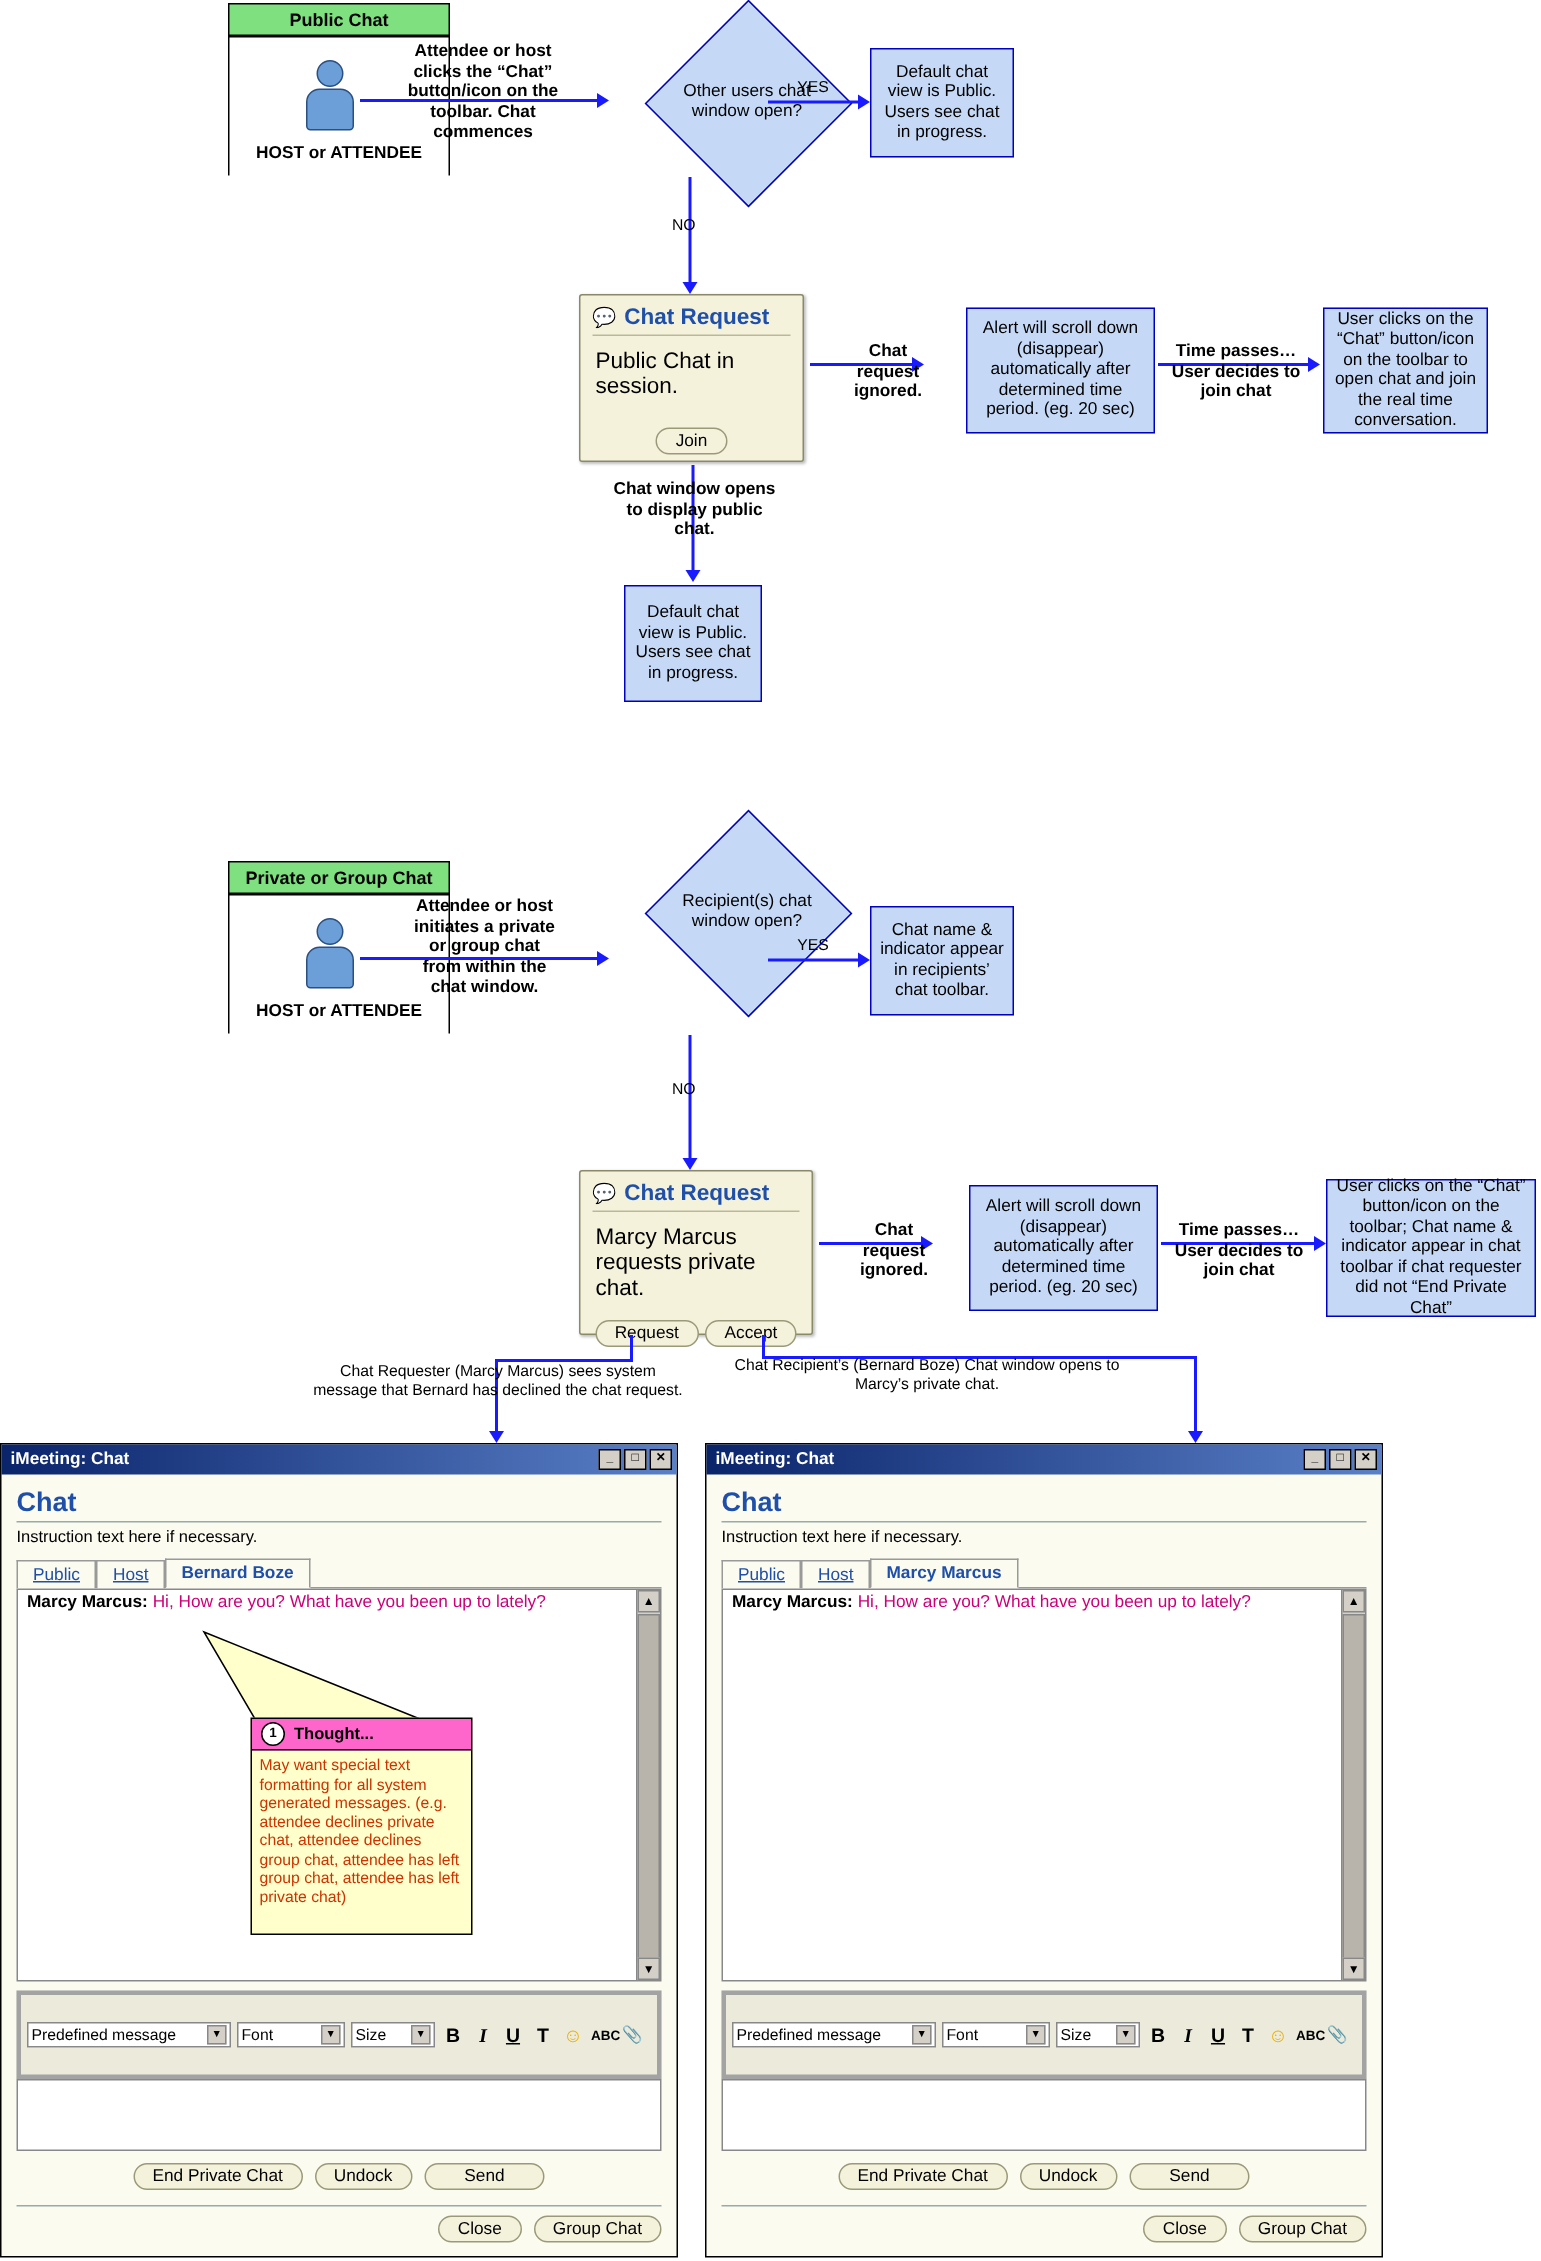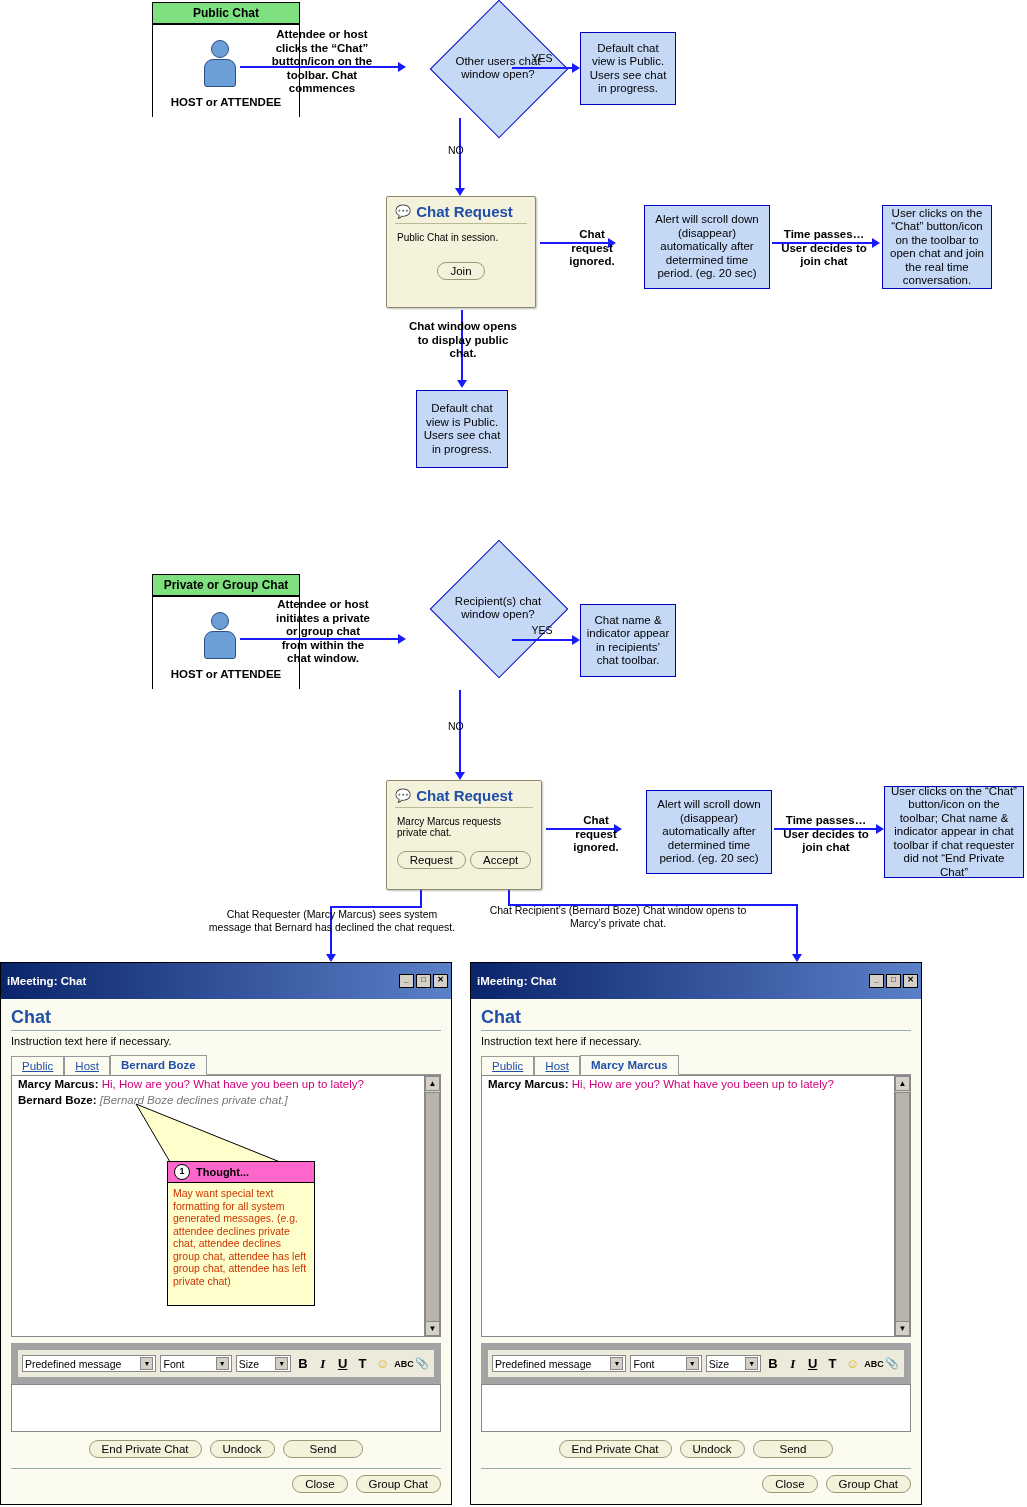--- a/index.html
+++ b/index.html
@@ -19,44 +19,44 @@
   .diamond-wrap{position:absolute;margin-left:38px;}
   .diamond{width:96px;height:96px;background:#c5d9f7;border:1px solid #0000c0;transform:rotate(45deg);}
   .diamond-label{position:absolute;inset:0;display:flex;align-items:center;justify-content:center;text-align:center;font-size:11.5px;line-height:13.5px;}
   
   .person-head{width:16px;height:16px;border-radius:50%;background:#6c9fd8;border:1px solid #2a4f80;}
   .person-body{width:30px;height:26px;background:#6c9fd8;border:1px solid #2a4f80;border-radius:9px 9px 3px 3px;}
   
   .req-box{background:#f5f2dc;border:1px solid #8a8a6a;border-radius:2px;box-sizing:border-box;box-shadow:1px 1px 2px rgba(0,0,0,.25);}
   .req-title{color:#1f4fa8;font-size:15px;font-weight:bold;padding:6px 0 3px 8px;display:flex;align-items:center;gap:5px;}
   .req-title-underline{height:1px;background:#b9b99a;margin:0 8px;}
-  .req-body{font-size:10px;padding:8px 10px 4px 10px;}
+  .req-body{font-size:15px;padding:8px 10px 4px 10px;}
   .btn{border:1px solid #9a9a7a;border-radius:9px;background:#f5f2dc;font-size:11.5px;padding:2px 12px;display:inline-block;}
   
   .win{position:absolute;background:#fbfbf0;border:1px solid #000;box-sizing:border-box;}
-  .win-title{height:36px;background:linear-gradient(to right,#0a246a,#5a80c8);color:#fff;font-size:11.5px;font-weight:bold;display:flex;align-items:center;padding-left:6px;}
+  .win-title{height:20px;background:linear-gradient(to right,#0a246a,#5a80c8);color:#fff;font-size:11.5px;font-weight:bold;display:flex;align-items:center;padding-left:6px;}
   .win-btns{margin-left:auto;display:flex;gap:2px;padding-right:3px;}
   .win-btn{width:13px;height:12px;background:#d4d0c8;border:1px solid #000;font-size:8px;line-height:10px;text-align:center;color:#000;}
   .win-body{padding:8px 10px;}
   .win-h1{color:#1f4fa8;font-size:18px;font-weight:bold;}
   .hr{height:1px;background:#9aa;margin:2px 0 4px 0;}
   .instr{font-size:11px;}
   .tabs{display:flex;align-items:flex-end;gap:0;margin-top:8px;font-size:11.5px;}
   .tab{padding:3px 10px;border:1px solid #999;border-bottom:none;background:#fbfbf0;color:#1f4fa8;text-decoration:underline;}
   .tab.active{font-weight:bold;color:#1f4fa8;text-decoration:none;background:#fbfbf0;border-bottom:1px solid #fbfbf0;}
   .tabs-filler{flex:1;border-bottom:1px solid #999;height:1px;align-self:flex-end;}
   .msg-area{border:1px solid #888;background:#fff;height:262px;position:relative;box-sizing:border-box;}
   .msg-line{font-size:11.5px;padding:2px 6px;}
   .name{font-weight:bold;}
   .pinkmsg{color:#cc0077;}
   .sysmsg{color:#777;font-style:italic;}
   .scrollbar{position:absolute;right:0;top:0;width:15px;height:100%;background:#d4d0c8;border-left:1px solid #888;}
   .sb-btn{height:15px;background:#d4d0c8;border:1px solid #888;box-sizing:border-box;font-size:8px;text-align:center;line-height:13px;}
   .sb-thumb{position:absolute;top:16px;left:0;width:15px;height:232px;background:#b8b4ac;border:1px solid #888;box-sizing:border-box;}
-  .toolbar{border:7px solid #a3a3a3;background:#eceadb;padding:5px 4px;display:flex;align-items:center;gap:4px;box-sizing:border-box;}
+  .toolbar{border:3px solid #a3a3a3;background:#eceadb;padding:18px 4px;display:flex;align-items:center;gap:4px;box-sizing:border-box;}
   .combo{border:1px solid #888;background:#fff;font-size:10.5px;padding:1px 2px;display:flex;align-items:center;justify-content:space-between;box-sizing:border-box;}
   .combo .arw{width:13px;height:13px;background:#d4d0c8;border:1px solid #888;font-size:7px;text-align:center;line-height:12px;margin-left:3px;box-sizing:border-box;}
   .tb-ico{font-size:13px;font-weight:bold;width:16px;text-align:center;}
   .input-area{border:1px solid #888;background:#fff;height:48px;box-sizing:border-box;}
   .btnrow{display:flex;justify-content:center;gap:8px;margin-top:8px;}
   .footer-line{height:1px;background:#9aa;margin:10px 0 6px 0;}
   
   .note{position:absolute;border:1px solid #000;background:#ffffcc;box-sizing:border-box;}
   .note-hdr{background:#ff66cc;border-bottom:1px solid #000;font-size:11px;font-weight:bold;display:flex;align-items:center;gap:6px;padding:2px 6px;}
   .note-num{width:14px;height:14px;border:1px solid #000;border-radius:50%;background:#fff;font-size:9px;text-align:center;line-height:13px;font-weight:bold;}
@@ -207,24 +207,20 @@
       <div class="tab">Public</div>
       <div class="tab">Host</div>
       <div class="tab active">Bernard Boze</div>
       <div class="tabs-filler"></div>
     </div>
 
     <div class="msg-area">
       <div class="msg-line">
         <span class="name">Marcy Marcus:</span>
         <span class="pinkmsg">Hi, How are you?  What have you been up to lately?</span>
-      </div>
-      <div class="msg-line">
-        <span class="name">Bernard Boze:</span>
-        <span class="sysmsg">[Bernard Boze declines private chat.]</span>
       </div>
       <div class="scrollbar">
         <div class="sb-btn">▲</div>
         <div class="sb-thumb"></div>
         <div class="sb-btn" style="position:absolute;bottom:0;left:0;width:15px;">▼</div>
       </div>
 
       <svg width="200" height="70" style="position:absolute;left:118px;top:26px;">
         <polygon points="6,2 150,60 40,60" fill="#ffffcc" stroke="#000" stroke-width="1"></polygon>
       </svg>

